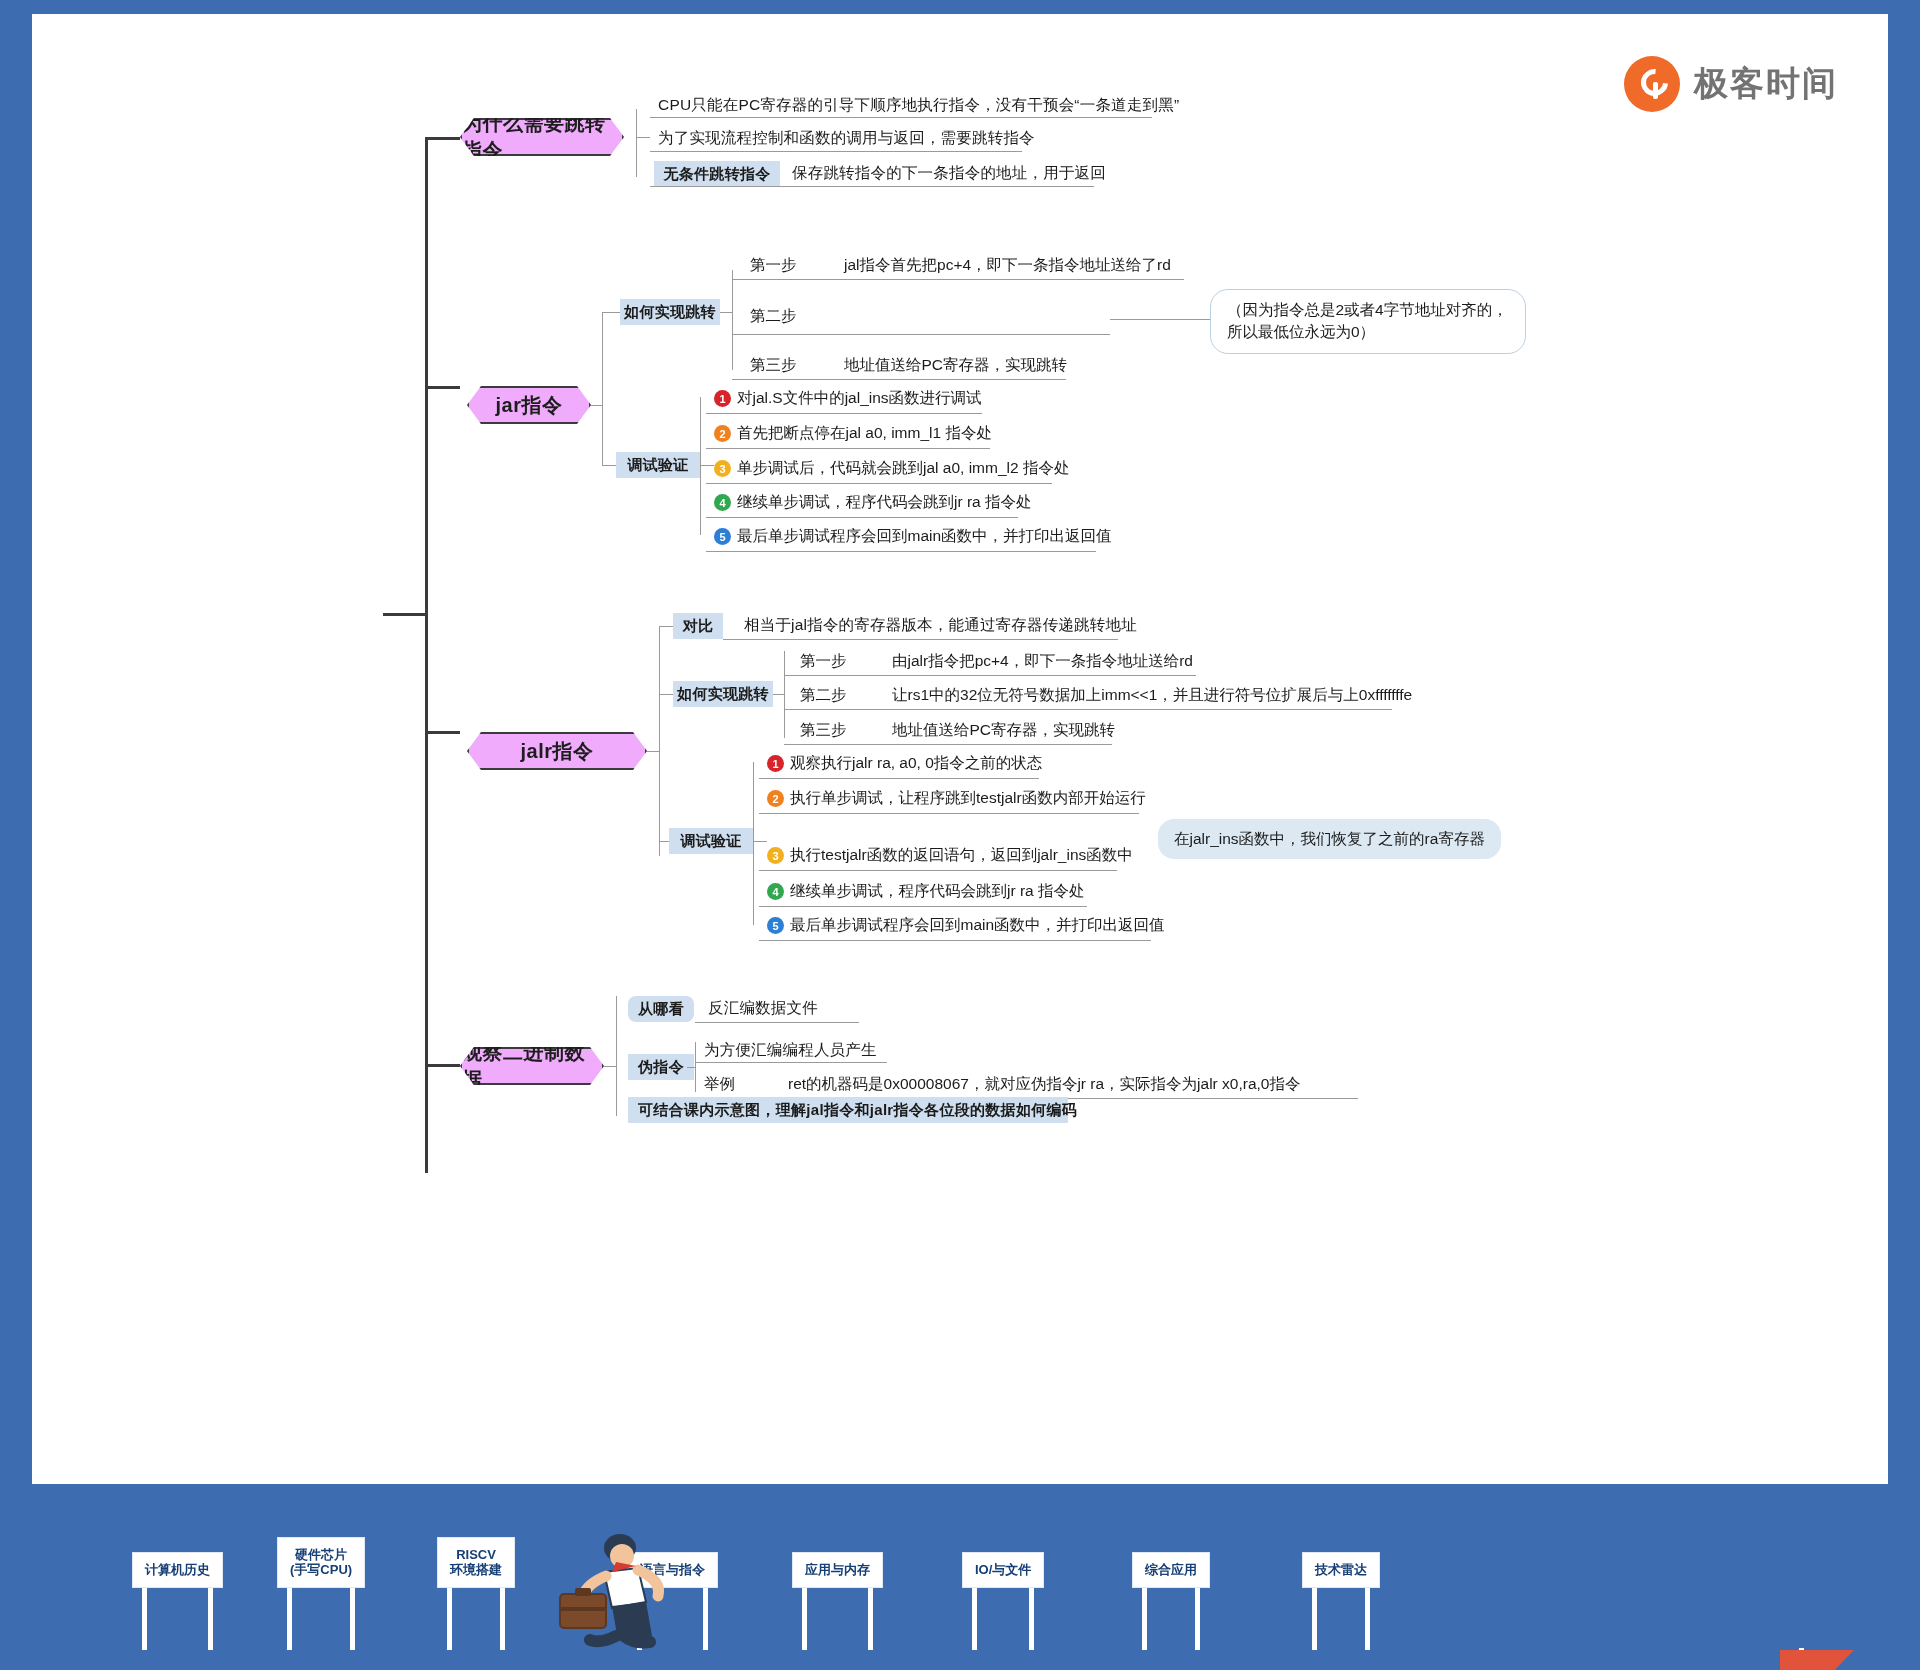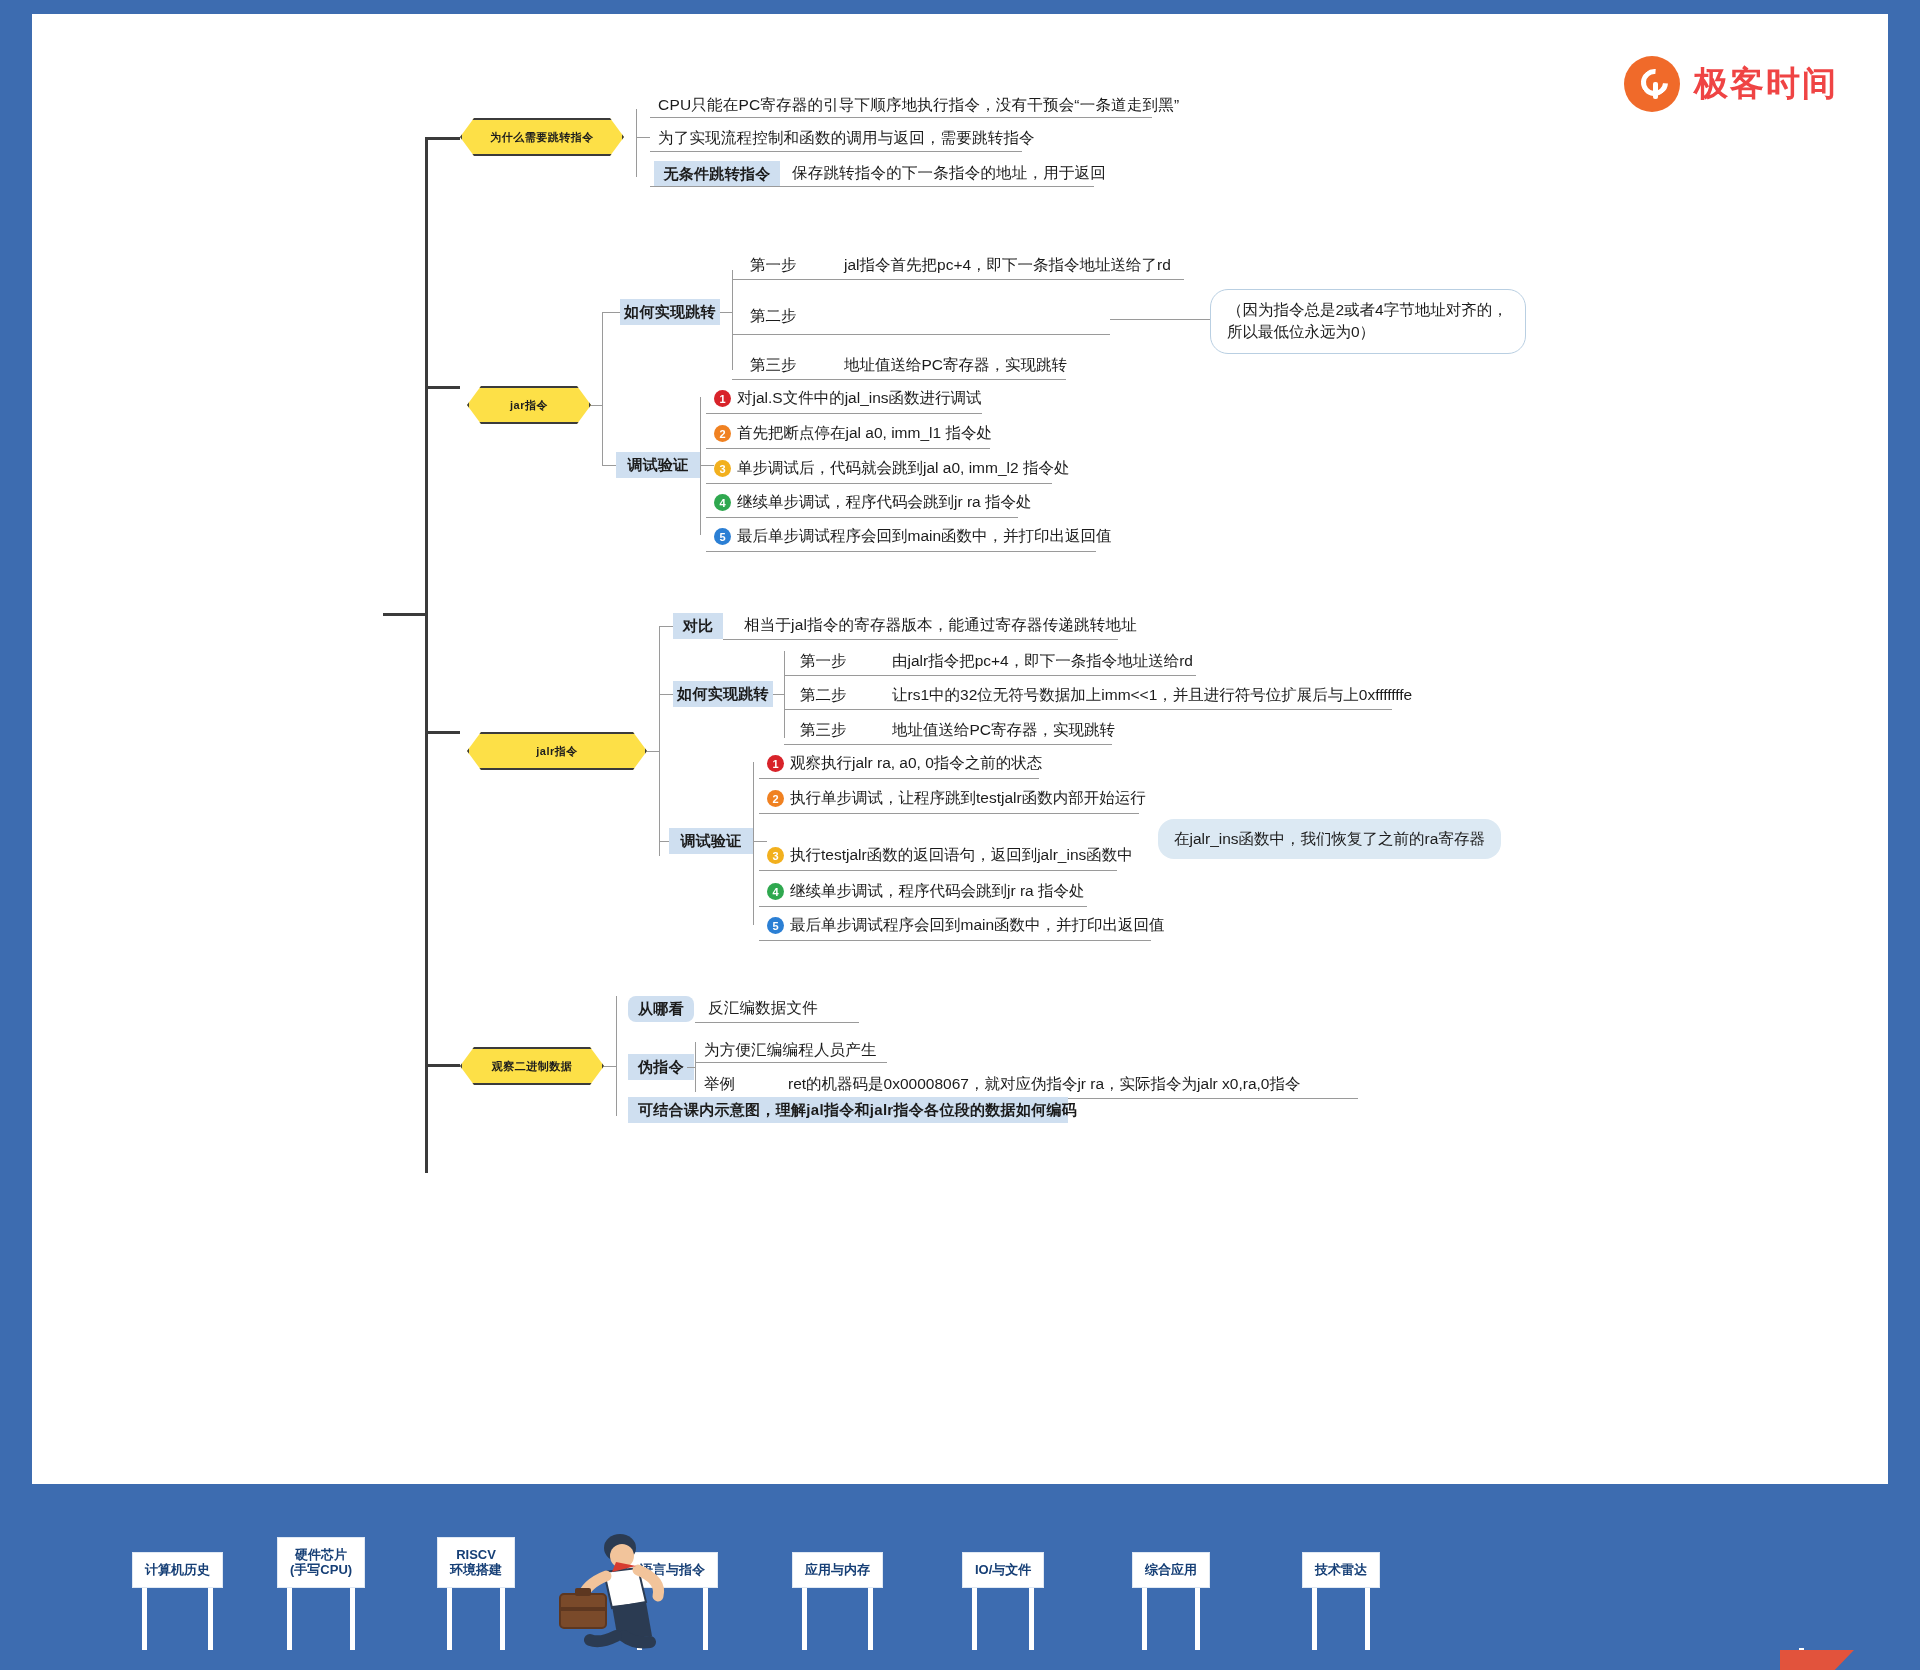--- a/index.html
+++ b/index.html
@@ -28,38 +28,38 @@
   #logo .mark::after {
     content: ""; position: absolute; left: 17px; top: 13px;
     width: 17px; height: 17px; border-radius: 50%;
     border: 5px solid #fff; border-right-color: transparent;
     transform: rotate(-40deg);
   }
   #logo .mark::before {
     content: ""; position: absolute; left: 29px; top: 26px;
     width: 5px; height: 17px; background: #fff; border-radius: 2px;
   }
-  #logo .txt { font-size: 34px; font-weight: 700; color: #ef4444; letter-spacing: 2px; }
+  #logo .txt { font-size: 34px; font-weight: 700; color: #737373; letter-spacing: 2px; }
 
   
   #root-node {
     position: absolute; left: 121px; top: 557px;
     width: 262px; height: 88px;
     background: #4a77b8; border: 2px solid #3a5f96; border-radius: 4px;
     color: #fff; font-size: 20px; font-weight: 700;
     display: flex; align-items: center; justify-content: center;
     text-align: center; line-height: 1.45; letter-spacing: .5px;
   }
 
   
   .branch {
     position: absolute; height: 38px;
-    background: #fde047; border: 2px solid #3b3b3b;
+    background: #f0abfc; border: 2px solid #3b3b3b;
     display: flex; align-items: center; justify-content: center;
-    font-size: 11px; font-weight: 700; color: #1d1d1d;
+    font-size: 20px; font-weight: 700; color: #1d1d1d;
     clip-path: polygon(14px 0, calc(100% - 14px) 0, 100% 50%, calc(100% - 14px) 100%, 14px 100%, 0 50%);
     letter-spacing: .5px;
   }
 
   
   .chip {
     position: absolute; height: 26px; padding: 0 10px;
     background: #cfdff0; color: #1b1b1b;
     font-size: 15px; font-weight: 700;
     display: flex; align-items: center; justify-content: center;

